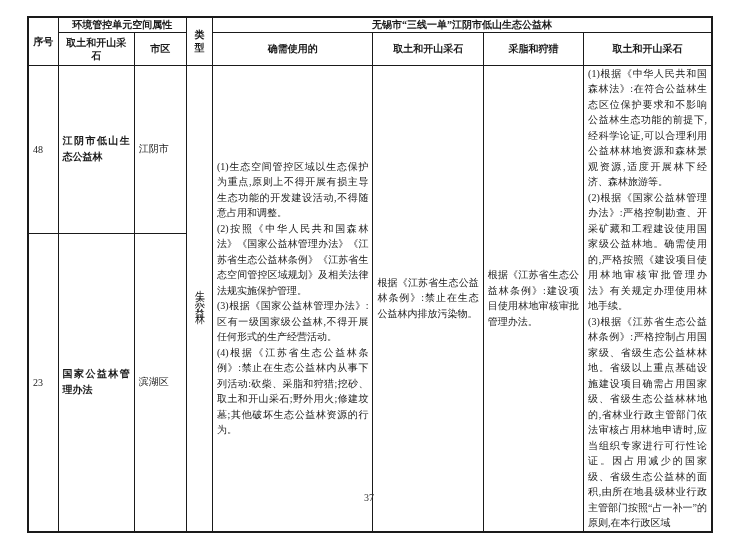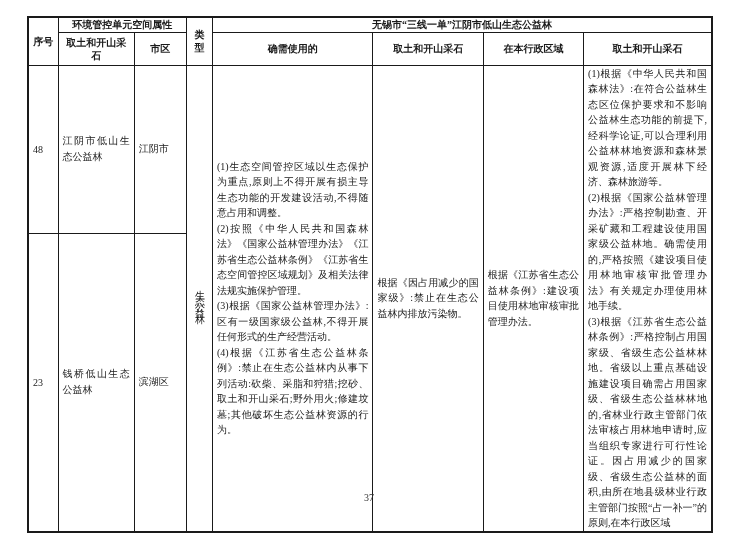--- a/index.html
+++ b/index.html
@@ -41,20 +41,21 @@
   td.bodytext{
     text-align:justify;
     line-height:15.5px;
     white-space:pre-line;
     padding:3px 6px;
   }
   td.nametext{
     text-align:justify;
     line-height:16px;
     padding:2px 6px;
+    font-weight:bold;
   }
   td.vert{
     text-align:center;
     padding:0;
   }
   .vert-inner{
     writing-mode:vertical-rl;
     text-orientation:upright;
     margin:0 auto;
     letter-spacing:6px;
@@ -87,41 +88,41 @@
         <th rowspan="2">序号</th>
         <th colspan="2">环境管控单元空间属性</th>
         <th rowspan="2">类型</th>
         <th colspan="4">无锡市“三线一单”江阴市低山生态公益林</th>
       </tr>
       <tr class="h2">
         <th>取土和开山采石</th>
         <th>市区</th>
         <th>确需使用的</th>
         <th>取土和开山采石</th>
-        <th>在本行政区域</th>
+        <th>采脂和狩猎</th>
         <th>取土和开山采石</th>
       </tr>
       <tr class="r48">
         <td class="center">48</td>
         <td class="nametext">江阴市低山生态公益林</td>
         <td class="center">江阴市</td>
         <td class="vert" rowspan="2">
           <span class="vert-inner">生态公益林</span>
         </td>
         <td class="bodytext" rowspan="2">(1)生态空间管控区域以生态保护为重点,原则上不得开展有损主导生态功能的开发建设活动,不得随意占用和调整。
 (2)按照《中华人民共和国森林法》《国家公益林管理办法》《江苏省生态公益林条例》《江苏省生态空间管控区域规划》及相关法律法规实施保护管理。
 (3)根据《国家公益林管理办法》:区有一级国家级公益林,不得开展任何形式的生产经营活动。
 (4)根据《江苏省生态公益林条例》:禁止在生态公益林内从事下列活动:砍柴、采脂和狩猎;挖砂、取土和开山采石;野外用火;修建坟墓;其他破坏生态公益林资源的行为。</td>
-        <td class="bodytext" rowspan="2">根据《因占用减少的国家级》:禁止在生态公益林内排放污染物。</td>
+        <td class="bodytext" rowspan="2">根据《江苏省生态公益林条例》:禁止在生态公益林内排放污染物。</td>
         <td class="bodytext" rowspan="2">根据《江苏省生态公益林条例》:建设项目使用林地审核审批管理办法。</td>
         <td class="bodytext res" rowspan="2">(1)根据《中华人民共和国森林法》:在符合公益林生态区位保护要求和不影响公益林生态功能的前提下,经科学论证,可以合理利用公益林林地资源和森林景观资源,适度开展林下经济、森林旅游等。
 (2)根据《国家公益林管理办法》:严格控制勘查、开采矿藏和工程建设使用国家级公益林地。确需使用的,严格按照《建设项目使用林地审核审批管理办法》有关规定办理使用林地手续。
 (3)根据《江苏省生态公益林条例》:严格控制占用国家级、省级生态公益林林地。省级以上重点基础设施建设项目确需占用国家级、省级生态公益林林地的,省林业行政主管部门依法审核占用林地申请时,应当组织专家进行可行性论证。因占用减少的国家级、省级生态公益林的面积,由所在地县级林业行政主管部门按照“占一补一”的原则,在本行政区域</td>
       </tr>
       <tr class="r49">
         <td class="center">23</td>
-        <td class="nametext">钱桥低山生态公益林</td>
+        <td class="nametext">国家公益林管理办法</td>
         <td class="center">滨湖区</td>
       </tr>
     </tbody>
   </table>
   <div class="pagenum">37</div>
 </div>
 
 </body></html>

